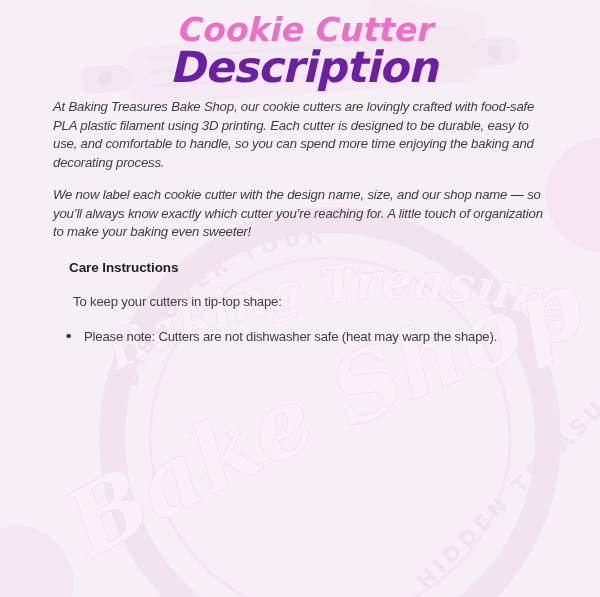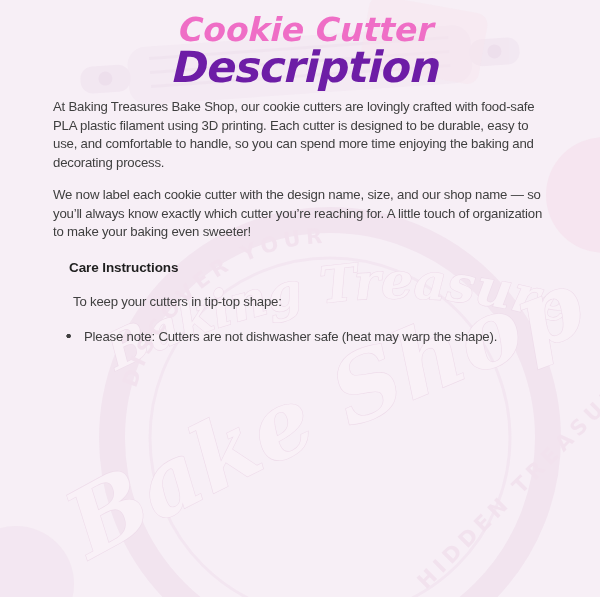--- a/index.html
+++ b/index.html
@@ -37,21 +37,21 @@
     margin-top:-2px;
     transform:skewX(-2deg);
   }
 
   .body-text {
     font-size:13.2px; line-height:18.5px;
     letter-spacing:-0.2px;
     color:#3f3f3f;
     max-width:508px;
   }
-  p.para { margin:0 15px 14px 0; }
+  p.para { margin:0 15px 14px 0;font-style:italic; }
   p.para-tight { margin:16px; }
 
   .section-heading {
     font-size:13.5px; font-weight:bold; color:#1f1f1f;
     line-height:19px; margin:16px;
     letter-spacing:-0.1px;
   }
   .care-intro { margin:0; padding-left:4px; }
   ul.care-list { list-style:none; margin:0 0 15px 0; padding:0; }
   ul.care-list li {

